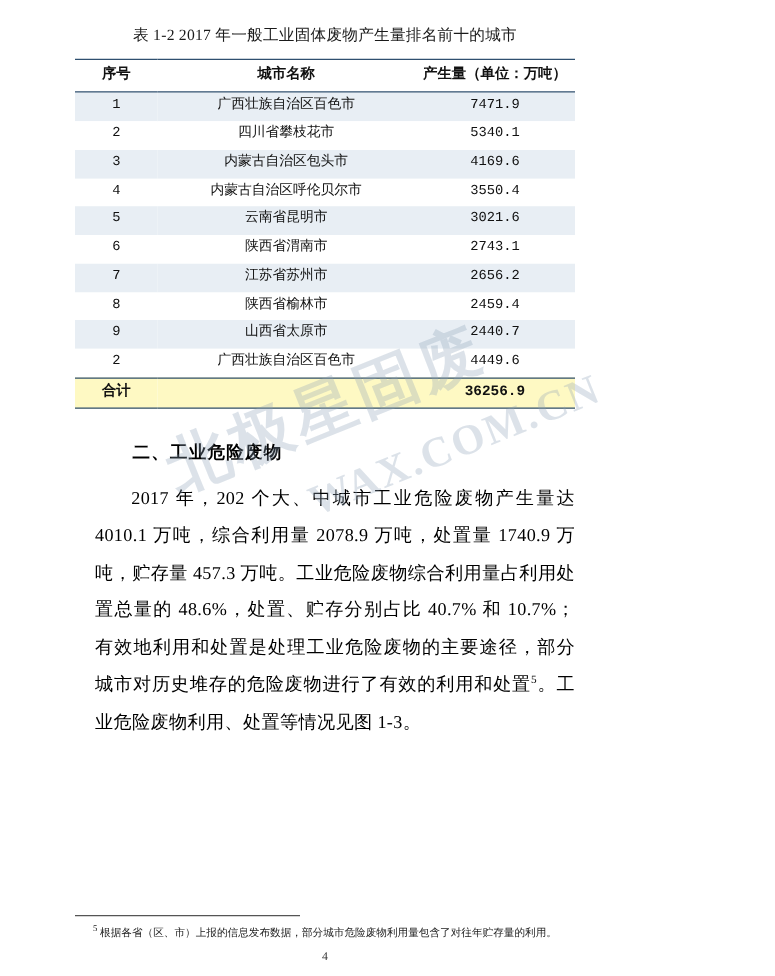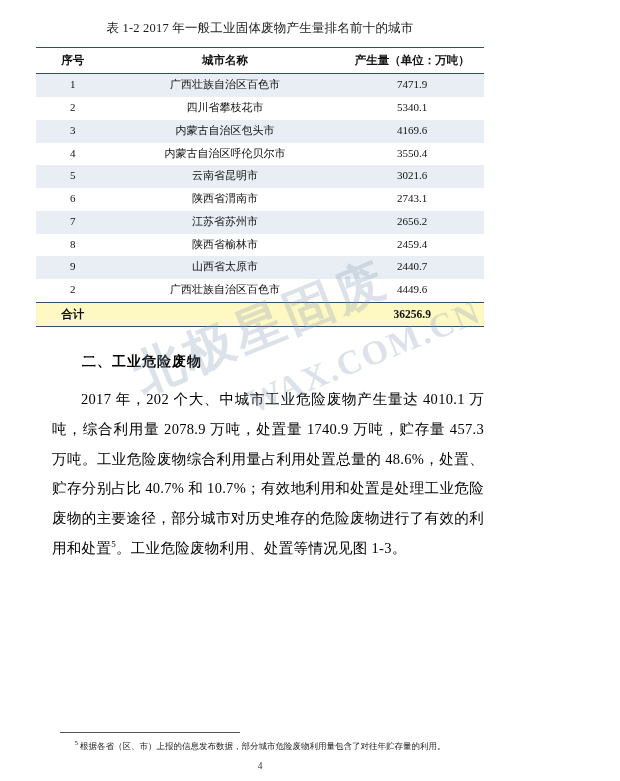--- a/index.html
+++ b/index.html
@@ -13,39 +13,40 @@
     font-family: "Liberation Serif", serif;
     color: #000000;
     position: relative;
     overflow: hidden;
   }
   .page {
     position: relative;
     width: 520px;
     height: 781px;
     box-sizing: border-box;
-    padding: 0 36px;
+    padding: 0 60px;
   }
 
   
   .table-caption {
     text-align: center;
     font-size: 12.5px;
     letter-spacing: 0.2px;
     padding-top: 20px;
     padding-bottom: 10px;
     color: #1a1a1a;
   }
 
   
   table.waste-table {
     border-collapse: collapse;
     width: 100%;
     font-size: 11px;
     table-layout: fixed;
+    font-family: Liberation Mono, monospace;
   }
   table.waste-table th,
   table.waste-table td {
     text-align: center;
     padding: 4px 2px 5px 2px;
     line-height: 1.25;
     color: #111;
   }
   table.waste-table thead th {
     font-weight: bold;

